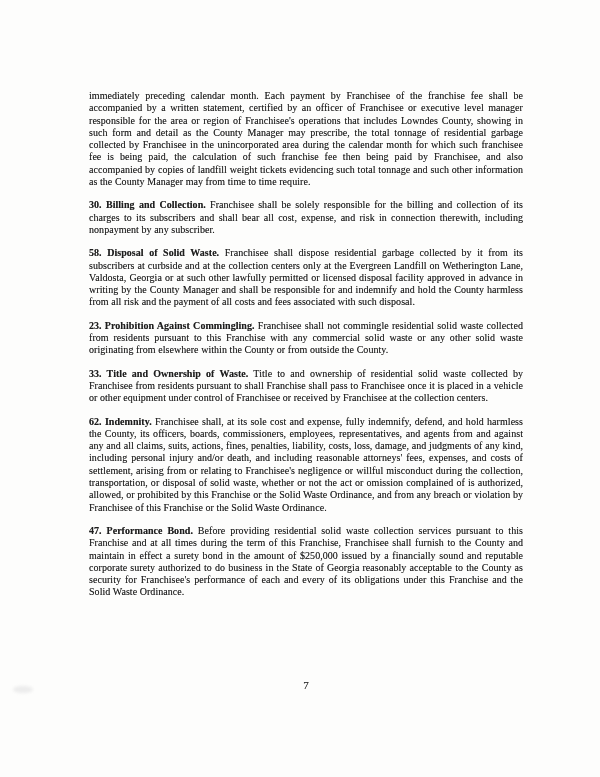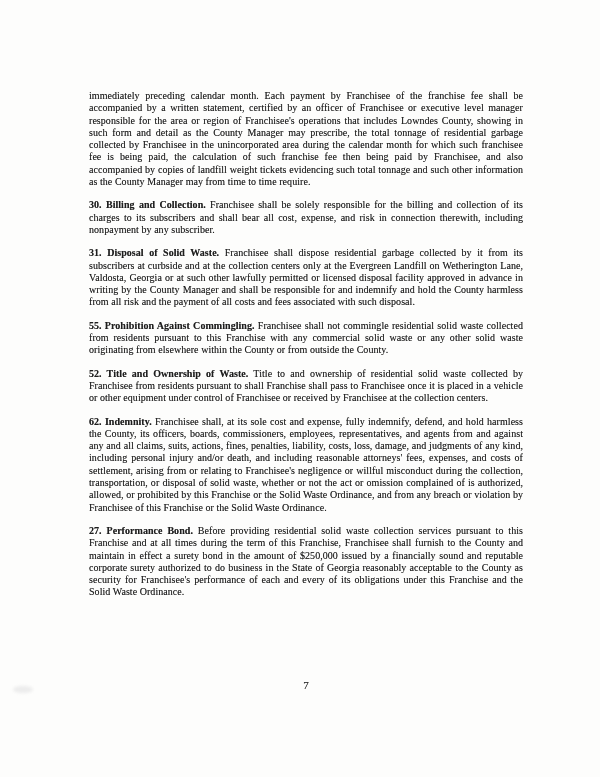--- a/index.html
+++ b/index.html
@@ -72,41 +72,41 @@
       <b></b>
       <span>immediately preceding calendar month. Each payment by Franchisee of the franchise fee shall be accompanied by a written statement, certified by an officer of Franchisee or executive level manager responsible for the area or region of Franchisee's operations that includes Lowndes County, showing in such form and detail as the County Manager may prescribe, the total tonnage of residential garbage collected by Franchisee in the unincorporated area during the calendar month for which such franchisee fee is being paid, the calculation of such franchise fee then being paid by Franchisee, and also accompanied by copies of landfill weight tickets evidencing such total tonnage and such other information as the County Manager may from time to time require.</span>
     </p>
 
     <p class="para">
       <b>30. Billing and Collection.</b>
       <span>Franchisee shall be solely responsible for the billing and collection of its charges to its subscribers and shall bear all cost, expense, and risk in connection therewith, including nonpayment by any subscriber.</span>
     </p>
 
     <p class="para">
-      <b>31. Disposal of Solid Waste.</b>
+      <b>58. Disposal of Solid Waste.</b>
       <span>Franchisee shall dispose residential garbage collected by it from its subscribers at curbside and at the collection centers only at the Evergreen Landfill on Wetherington Lane, Valdosta, Georgia or at such other lawfully permitted or licensed disposal facility approved in advance in writing by the County Manager and shall be responsible for and indemnify and hold the County harmless from all risk and the payment of all costs and fees associated with such disposal.</span>
     </p>
 
     <p class="para">
-      <b>55. Prohibition Against Commingling.</b>
+      <b>23. Prohibition Against Commingling.</b>
       <span>Franchisee shall not commingle residential solid waste collected from residents pursuant to this Franchise with any commercial solid waste or any other solid waste originating from elsewhere within the County or from outside the County.</span>
     </p>
 
     <p class="para">
-      <b>52. Title and Ownership of Waste.</b>
+      <b>33. Title and Ownership of Waste.</b>
       <span>Title to and ownership of residential solid waste collected by Franchisee from residents pursuant to shall Franchise shall pass to Franchisee once it is placed in a vehicle or other equipment under control of Franchisee or received by Franchisee at the collection centers.</span>
     </p>
 
     <p class="para">
       <b>62. Indemnity.</b>
       <span>Franchisee shall, at its sole cost and expense, fully indemnify, defend, and hold harmless the County, its officers, boards, commissioners, employees, representatives, and agents from and against any and all claims, suits, actions, fines, penalties, liability, costs, loss, damage, and judgments of any kind, including personal injury and/or death, and including reasonable attorneys' fees, expenses, and costs of settlement, arising from or relating to Franchisee's negligence or willful misconduct during the collection, transportation, or disposal of solid waste, whether or not the act or omission complained of is authorized, allowed, or prohibited by this Franchise or the Solid Waste Ordinance, and from any breach or violation by Franchisee of this Franchise or the Solid Waste Ordinance.</span>
     </p>
 
     <p class="para">
-      <b>27. Performance Bond.</b>
+      <b>47. Performance Bond.</b>
       <span>Before providing residential solid waste collection services pursuant to this Franchise and at all times during the term of this Franchise, Franchisee shall furnish to the County and maintain in effect a surety bond in the amount of $250,000 issued by a financially sound and reputable corporate surety authorized to do business in the State of Georgia reasonably acceptable to the County as security for Franchisee's performance of each and every of its obligations under this Franchise and the Solid Waste Ordinance.</span>
     </p>
 
   </div>
 
   <div class="page-number">7</div>
 
   <div class="smudge"></div>
 
 </div>

